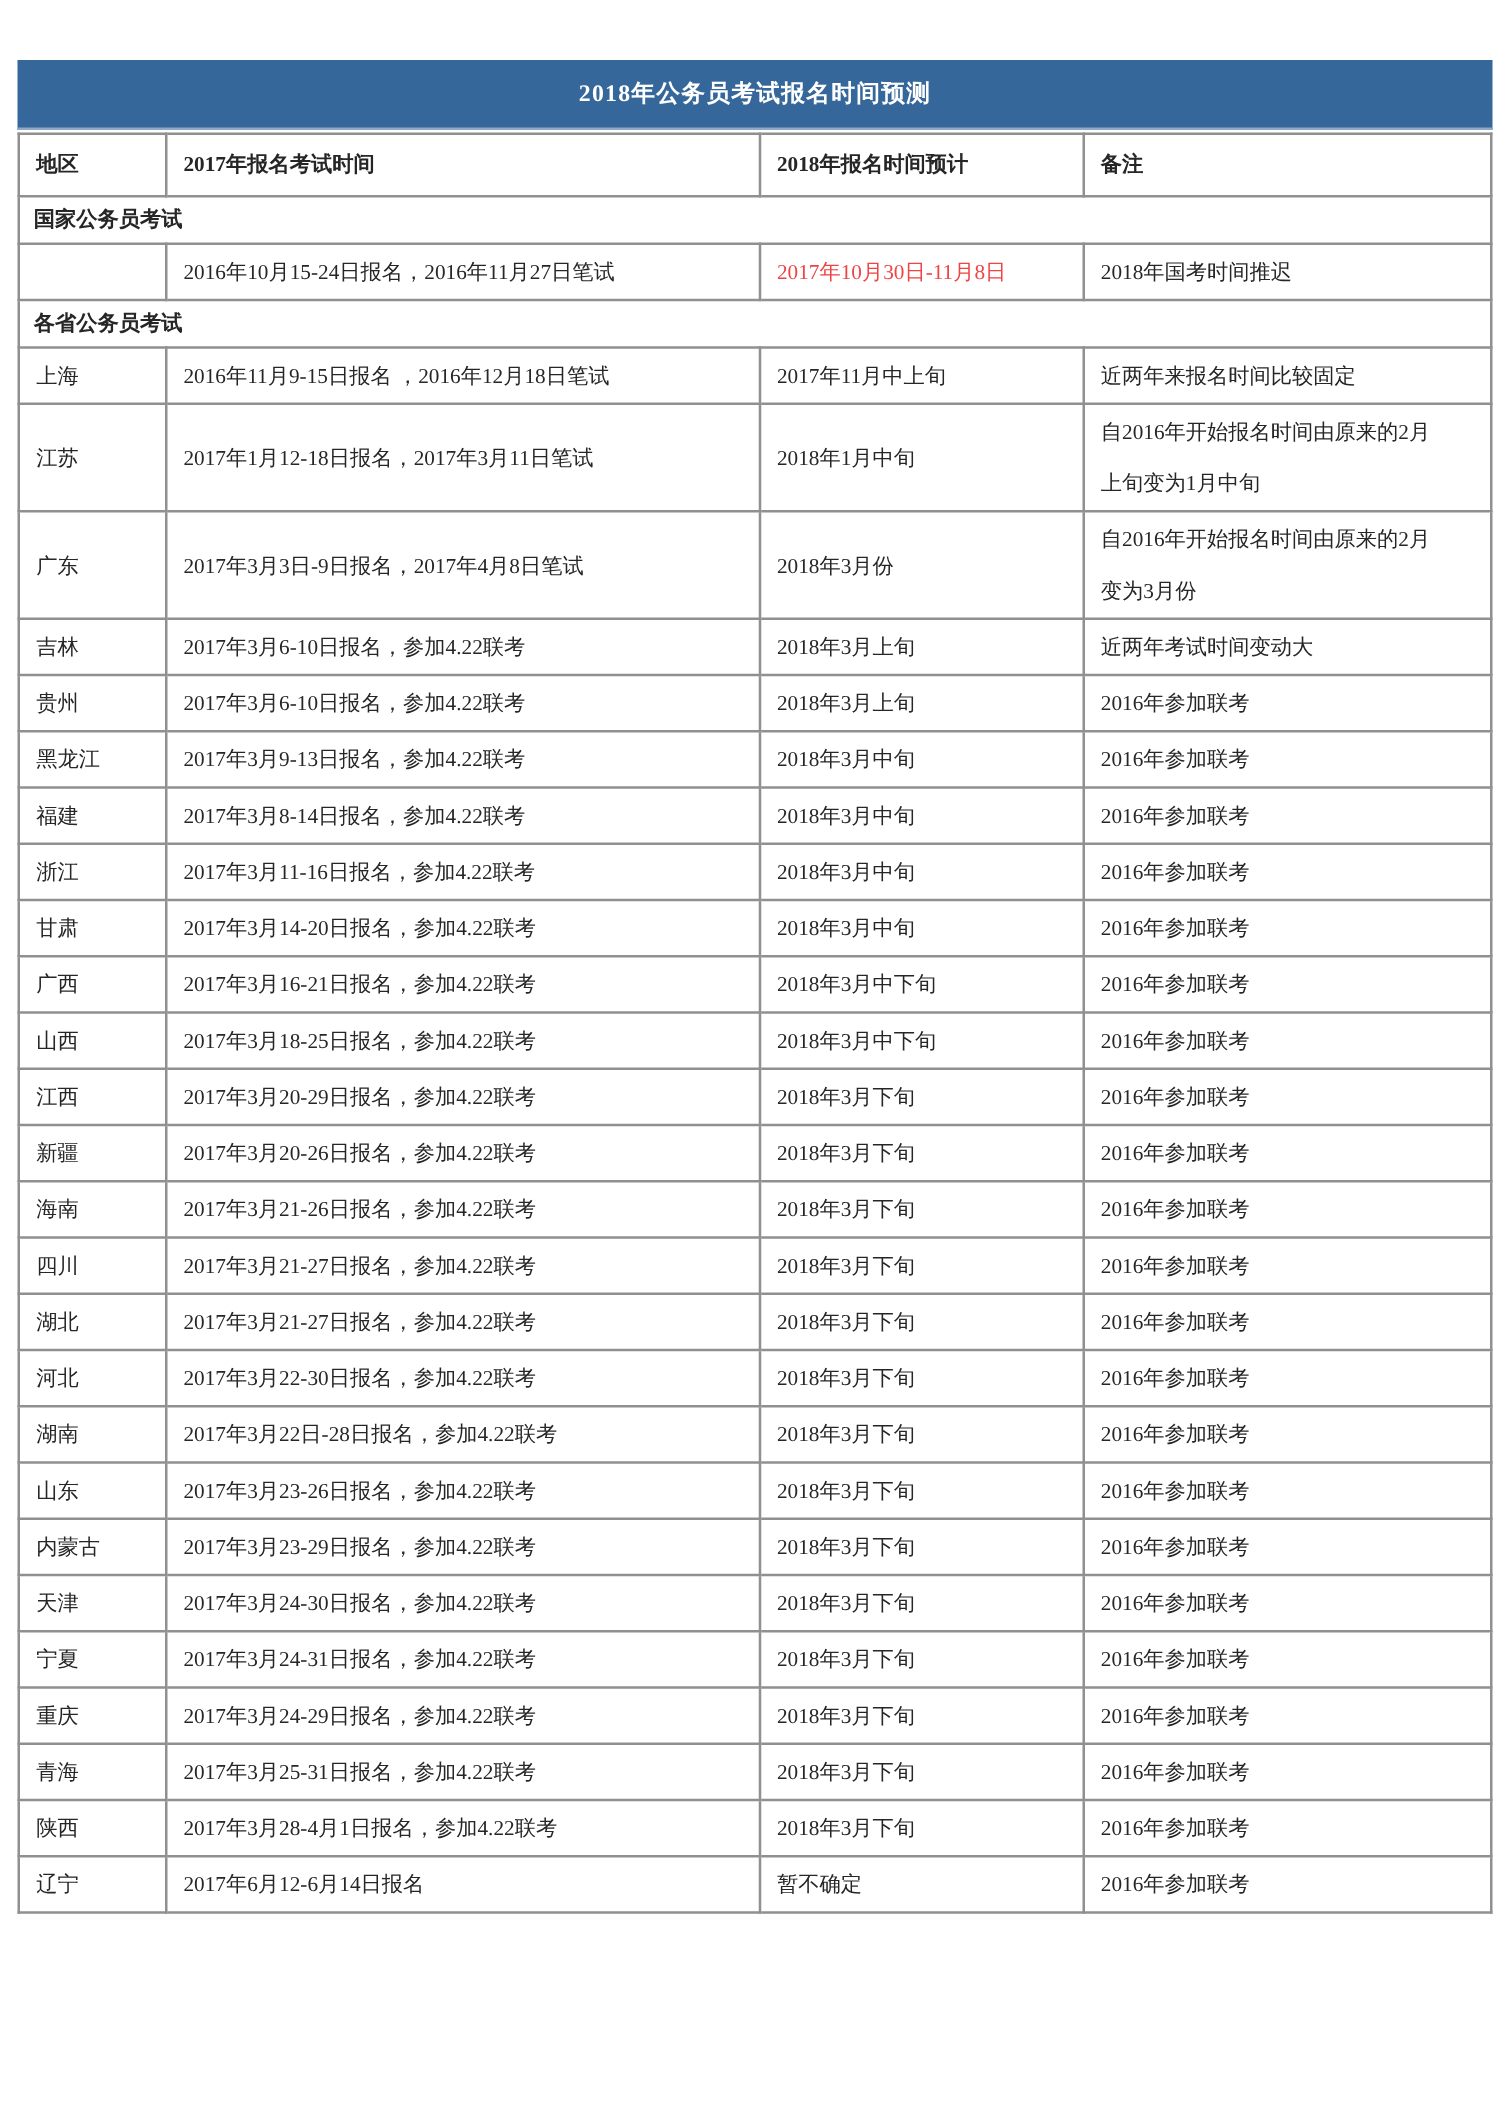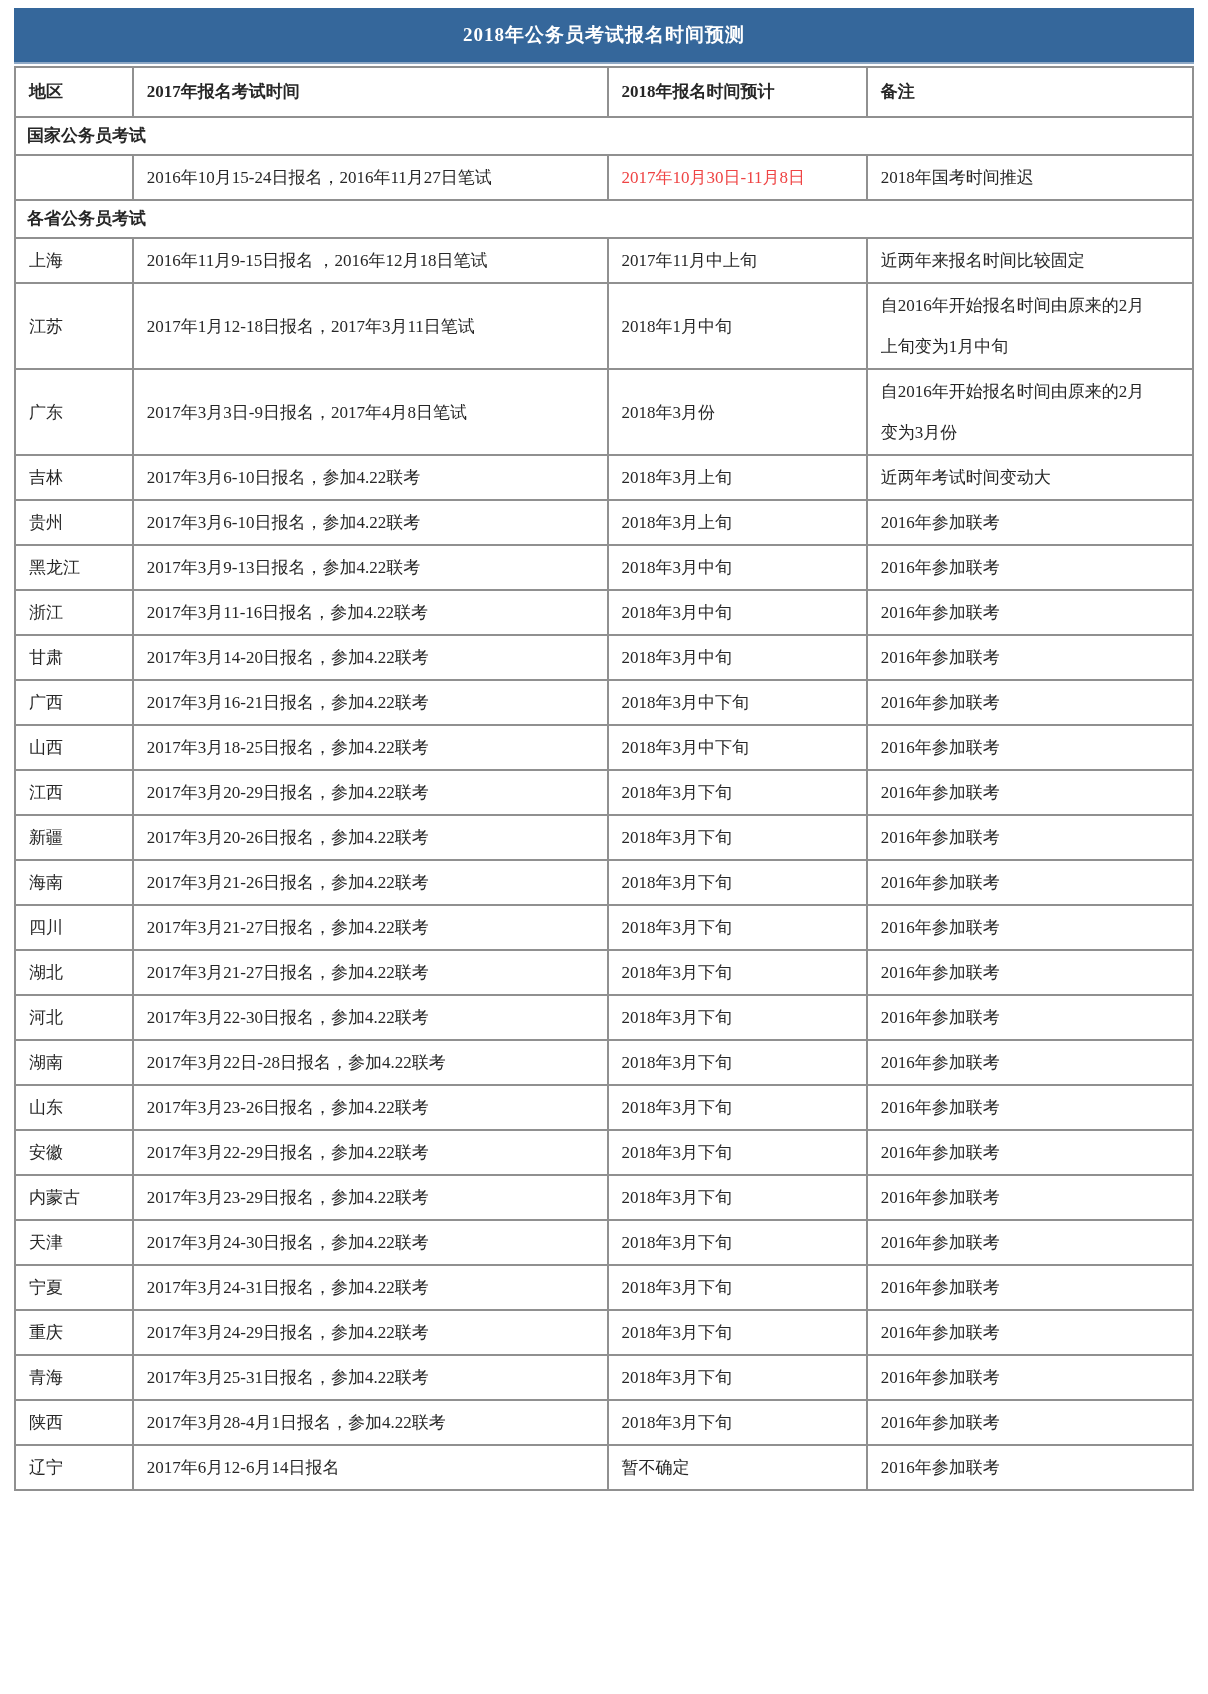--- a/index.html
+++ b/index.html
@@ -18,20 +18,21 @@
     width: 1180px;
   }
   .title-bar {
     background: #35679b;
     height: 54px;
     display: flex;
     align-items: center;
     justify-content: center;
     border-bottom: 2px solid #8fa9c6;
     margin-bottom: 2px;
+    margin-top: 40px;
   }
   .title-bar span {
     color: #ffffff;
     font-size: 19px;
     font-weight: bold;
     letter-spacing: 1px;
   }
   table.grid {
     width: 100%;
     border-collapse: collapse;
@@ -135,20 +136,26 @@
           <td class="td-2018">2018年3月上旬</td>
           <td class="td-note">2016年参加联考</td>
         </tr>
         <tr class="data-row">
           <td class="td-region">黑龙江</td>
           <td class="td-2017">2017年3月9-13日报名，参加4.22联考</td>
           <td class="td-2018">2018年3月中旬</td>
           <td class="td-note">2016年参加联考</td>
         </tr>
         <tr class="data-row">
+          <td class="td-region">福建</td>
+          <td class="td-2017">2017年3月8-14日报名，参加4.22联考</td>
+          <td class="td-2018">2018年3月中旬</td>
+          <td class="td-note">2016年参加联考</td>
+        </tr>
+        <tr class="data-row">
           <td class="td-region">浙江</td>
           <td class="td-2017">2017年3月11-16日报名，参加4.22联考</td>
           <td class="td-2018">2018年3月中旬</td>
           <td class="td-note">2016年参加联考</td>
         </tr>
         <tr class="data-row">
           <td class="td-region">甘肃</td>
           <td class="td-2017">2017年3月14-20日报名，参加4.22联考</td>
           <td class="td-2018">2018年3月中旬</td>
           <td class="td-note">2016年参加联考</td>
@@ -207,26 +214,20 @@
           <td class="td-2018">2018年3月下旬</td>
           <td class="td-note">2016年参加联考</td>
         </tr>
         <tr class="data-row">
           <td class="td-region">山东</td>
           <td class="td-2017">2017年3月23-26日报名，参加4.22联考</td>
           <td class="td-2018">2018年3月下旬</td>
           <td class="td-note">2016年参加联考</td>
         </tr>
         <tr class="data-row">
-          <td class="td-region">安徽</td>
-          <td class="td-2017">2017年3月22-29日报名，参加4.22联考</td>
-          <td class="td-2018">2018年3月下旬</td>
-          <td class="td-note">2016年参加联考</td>
-        </tr>
-        <tr class="data-row">
           <td class="td-region">内蒙古</td>
           <td class="td-2017">2017年3月23-29日报名，参加4.22联考</td>
           <td class="td-2018">2018年3月下旬</td>
           <td class="td-note">2016年参加联考</td>
         </tr>
         <tr class="data-row">
           <td class="td-region">天津</td>
           <td class="td-2017">2017年3月24-30日报名，参加4.22联考</td>
           <td class="td-2018">2018年3月下旬</td>
           <td class="td-note">2016年参加联考</td>

